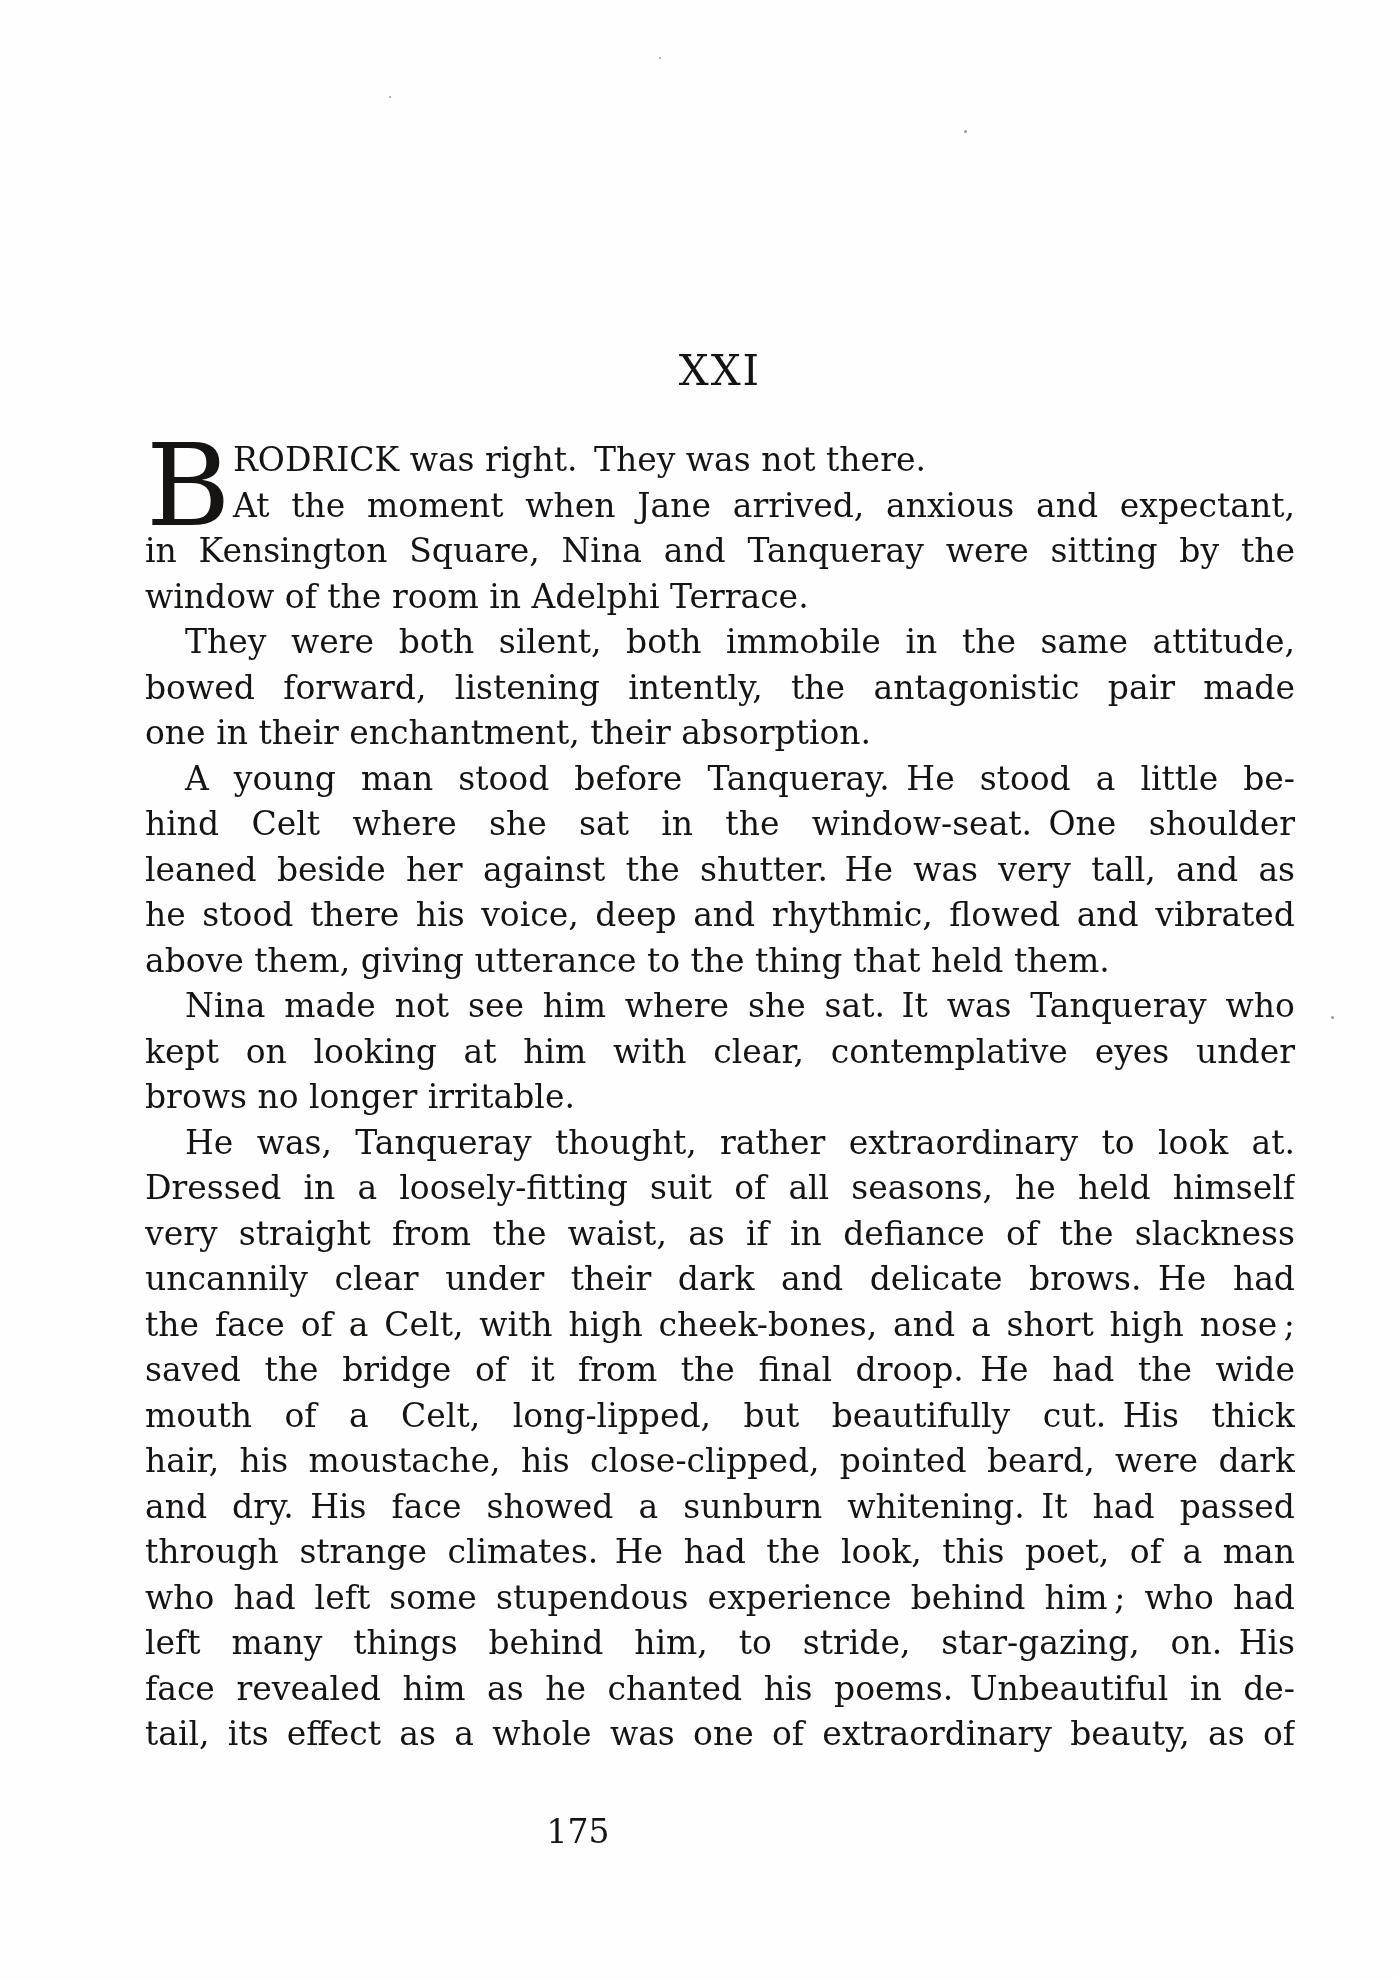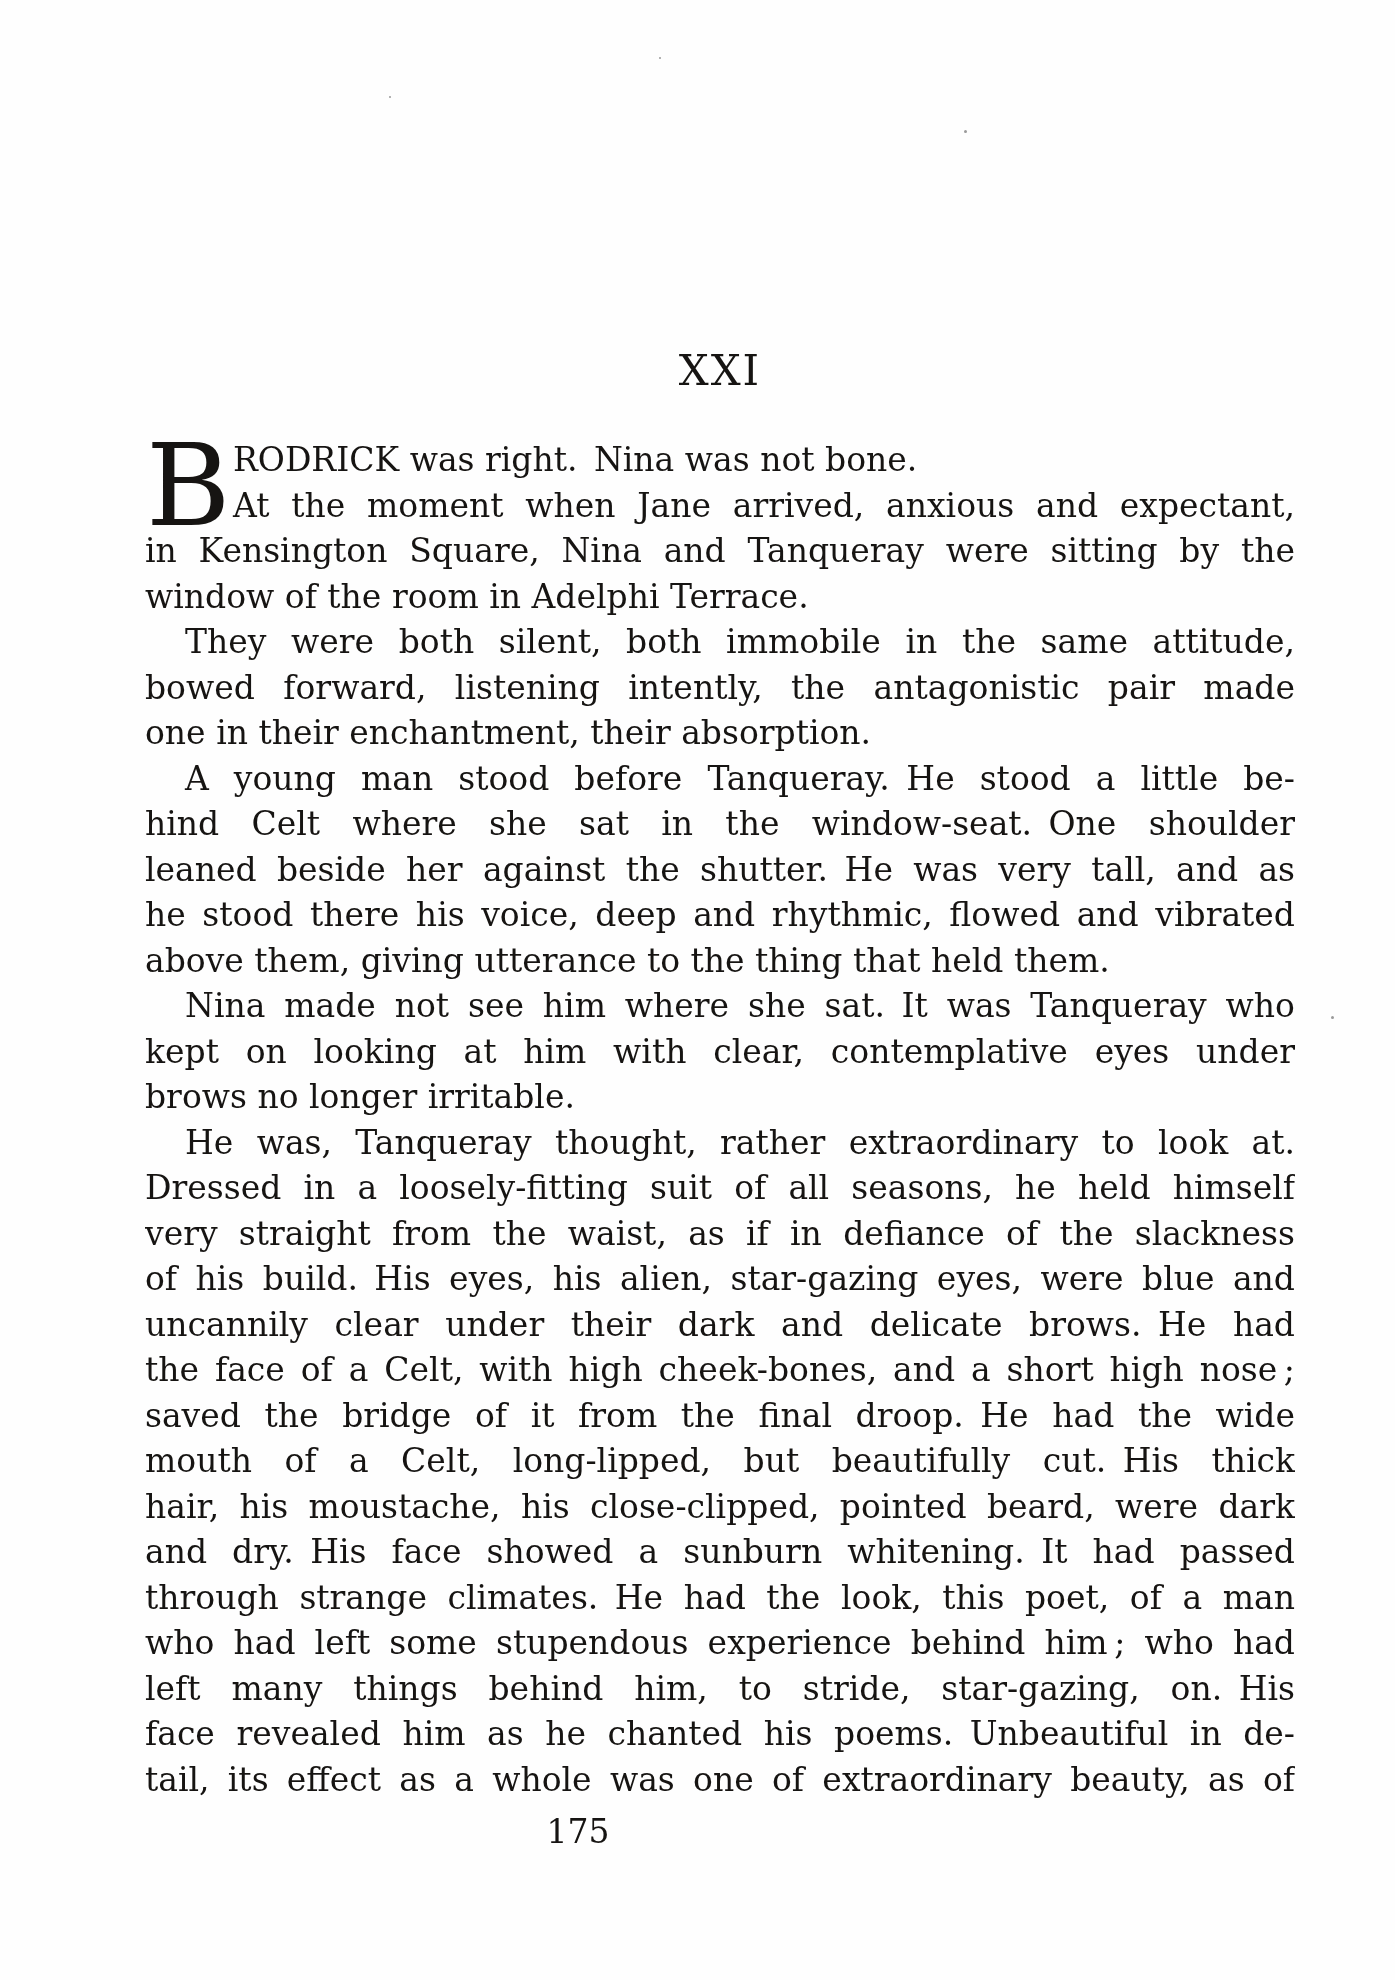--- a/index.html
+++ b/index.html
@@ -76,21 +76,21 @@
 <div class="speck s3"></div>
 <div class="speck s4"></div>
 
 <div class="text-block">
 
   <div class="chapter-heading">XXI</div>
 
   <span class="drop-cap">B</span>
 
   <div class="paragraph">
-    <div class="ln dc-pad short">RODRICK was right. Nina was not bone.</div>
+    <div class="ln dc-pad short">RODRICK was right. They was not there.</div>
     <div class="ln dc-pad">At the moment when Jane arrived, anxious and expectant,</div>
     <div class="ln">in Kensington Square, Nina and Tanqueray were sitting by the</div>
     <div class="ln short">window of the room in Adelphi Terrace.</div>
   </div>
 
   <div class="paragraph">
     <div class="ln indent">They were both silent, both immobile in the same attitude,</div>
     <div class="ln">bowed forward, listening intently, the antagonistic pair made</div>
     <div class="ln short">one in their enchantment, their absorption.</div>
   </div>
@@ -106,21 +106,20 @@
   <div class="paragraph">
     <div class="ln indent">Nina made not see him where she sat. It was Tanqueray who</div>
     <div class="ln">kept on looking at him with clear, contemplative eyes under</div>
     <div class="ln short">brows no longer irritable.</div>
   </div>
 
   <div class="paragraph">
     <div class="ln indent">He was, Tanqueray thought, rather extraordinary to look at.</div>
     <div class="ln">Dressed in a loosely-fitting suit of all seasons, he held himself</div>
     <div class="ln">very straight from the waist, as if in defiance of the slackness</div>
-    <div class="ln">of his build. His eyes, his alien, star-gazing eyes, were blue and</div>
     <div class="ln">uncannily clear under their dark and delicate brows. He had</div>
     <div class="ln">the face of a Celt, with high cheek-bones, and a short high nose ;</div>
     <div class="ln">saved the bridge of it from the final droop. He had the wide</div>
     <div class="ln">mouth of a Celt, long-lipped, but beautifully cut. His thick</div>
     <div class="ln">hair, his moustache, his close-clipped, pointed beard, were dark</div>
     <div class="ln">and dry. His face showed a sunburn whitening. It had passed</div>
     <div class="ln">through strange climates. He had the look, this poet, of a man</div>
     <div class="ln">who had left some stupendous experience behind him ; who had</div>
     <div class="ln">left many things behind him, to stride, star-gazing, on. His</div>
     <div class="ln">face revealed him as he chanted his poems. Unbeautiful in de-</div>

